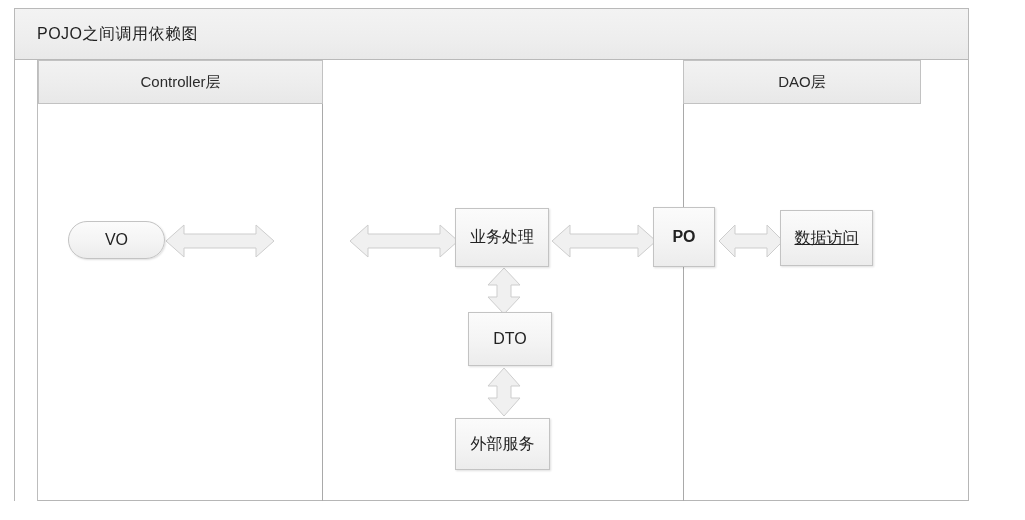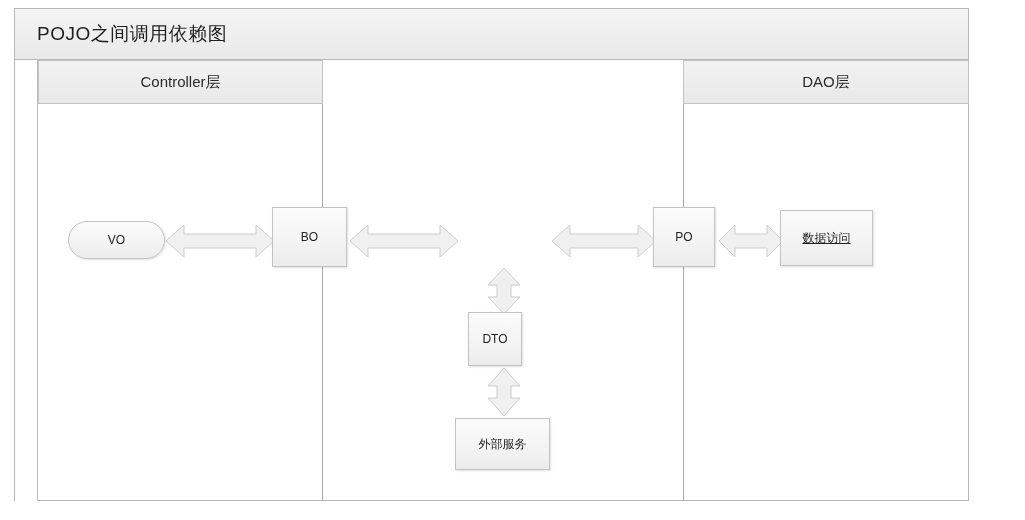--- a/index.html
+++ b/index.html
@@ -40,21 +40,21 @@
     box-sizing: border-box;
     border: 1px solid #b9b9b9;
     background: linear-gradient(180deg, #f3f3f3 0%, #eeeeee 60%, #e9e9e9 100%);
   }
 
   .title-text {
     position: absolute;
     left: 22px;
     top: 50%;
     transform: translateY(-50%);
-    font-size: 19px;
+    font-size: 16px;
     color: #1f1f1f;
     letter-spacing: .5px;
     white-space: nowrap;
   }
 
   
   .gutter {
     position: absolute;
     left: 14px;
     top: 60px;
@@ -76,21 +76,21 @@
     background: linear-gradient(180deg, #f2f2f2 0%, #ededed 55%, #e8e8e8 100%);
     display: flex;
     align-items: center;
     justify-content: center;
     font-size: 15px;
     color: #2a2a2a;
     white-space: nowrap;
   }
   .lane-head.c0 { left: 38px;  width: 285px; }
   .lane-head.c1 { left: 322px; width: 362px; }
-  .lane-head.c2 { left: 683px; width: 286px; text-align: center; }
+  .lane-head.c2 { left: 683px; width: 238px; text-align: center; }
 
   
   .lane-sep {
     position: absolute;
     top: 104px;
     width: 1px;
     height: 397px;
     background: #a9a9a9;
   }
   .lane-sep.s1 { left: 322px; }
@@ -99,36 +99,36 @@
   
   .node {
     position: absolute;
     box-sizing: border-box;
     border: 1px solid #c3c3c3;
     background: linear-gradient(180deg, #fbfbfb 0%, #f4f4f4 55%, #ececec 100%);
     box-shadow: 1px 1px 2px rgba(0,0,0,.13);
     display: flex;
     align-items: center;
     justify-content: center;
-    font-size: 12px;
+    font-size: 16px;
     color: #222222;
     text-align: center;
     white-space: nowrap;
   }
   .node.pill {
     border-radius: 22px;
   }
 
   
   .n-vo   { left: 68px;  top: 221px; width: 97px;  height: 38px; }
   .n-bo   { left: 272px; top: 207px; width: 75px;  height: 60px; }
   .n-biz  { left: 455px; top: 208px; width: 94px;  height: 59px; }
-  .n-po   { left: 653px; top: 207px; width: 62px;  height: 60px; }
+  .n-po   { left: 653px; top: 207px; width: 62px;  height: 60px; font-weight: bold; }
   .n-dao  { left: 780px; top: 210px; width: 93px;  height: 56px; text-decoration: underline; }
-  .n-dto  { left: 468px; top: 312px; width: 54px;  height: 54px; }
+  .n-dto  { left: 468px; top: 312px; width: 84px;  height: 54px; }
   .n-ext  { left: 455px; top: 418px; width: 95px;  height: 52px; }
 
   
   .arrow {
     position: absolute;
   }
   .arrow svg { display: block; overflow: visible; }
   .arrow .body {
     fill: #f0f0f0;
     stroke: #cdcdcd;
@@ -194,22 +194,22 @@
   </div>
 
   <div class="arrow a-dto-ext">
     <svg width="38" height="48" viewBox="0 0 38 48">
       <path class="body" d="M19 0 L35 18 L26 18 L26 30 L35 30 L19 48 L3 30 L12 30 L12 18 L3 18 Z"></path>
     </svg>
   </div>
 
   <div class="node pill n-vo">VO</div>
 
-  <div class="node n-bo">BO</div>
-
+
+  <div class="node n-biz">业务处理</div>
 
   <div class="node n-po">PO</div>
 
   <div class="node n-dao">数据访问</div>
 
   <div class="node n-dto">DTO</div>
 
   <div class="node n-ext">外部服务</div>
 
 </div>

